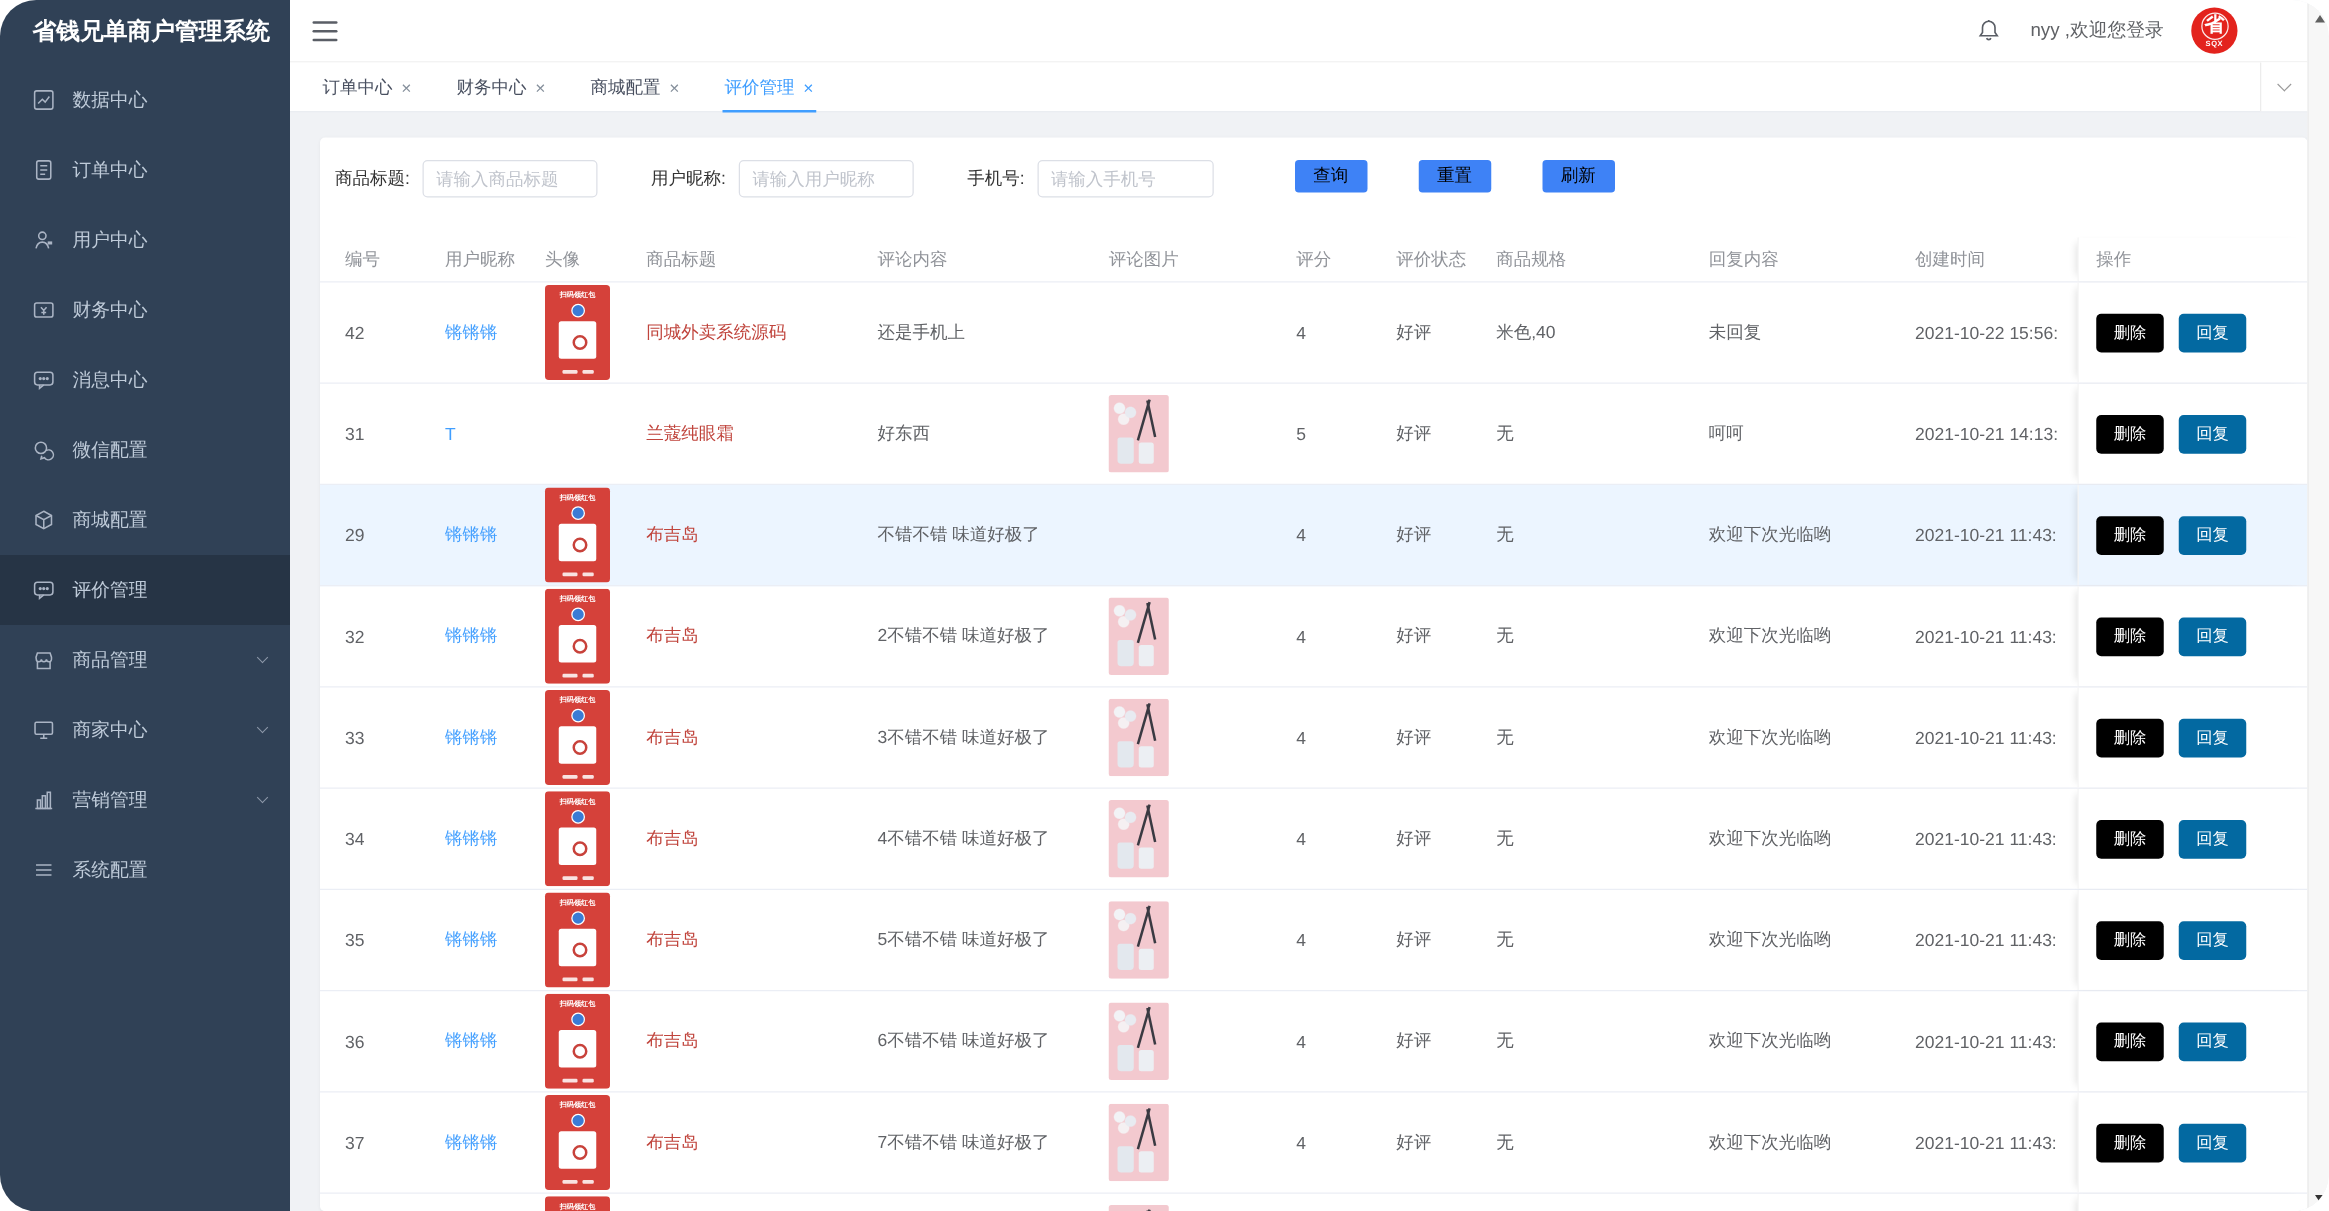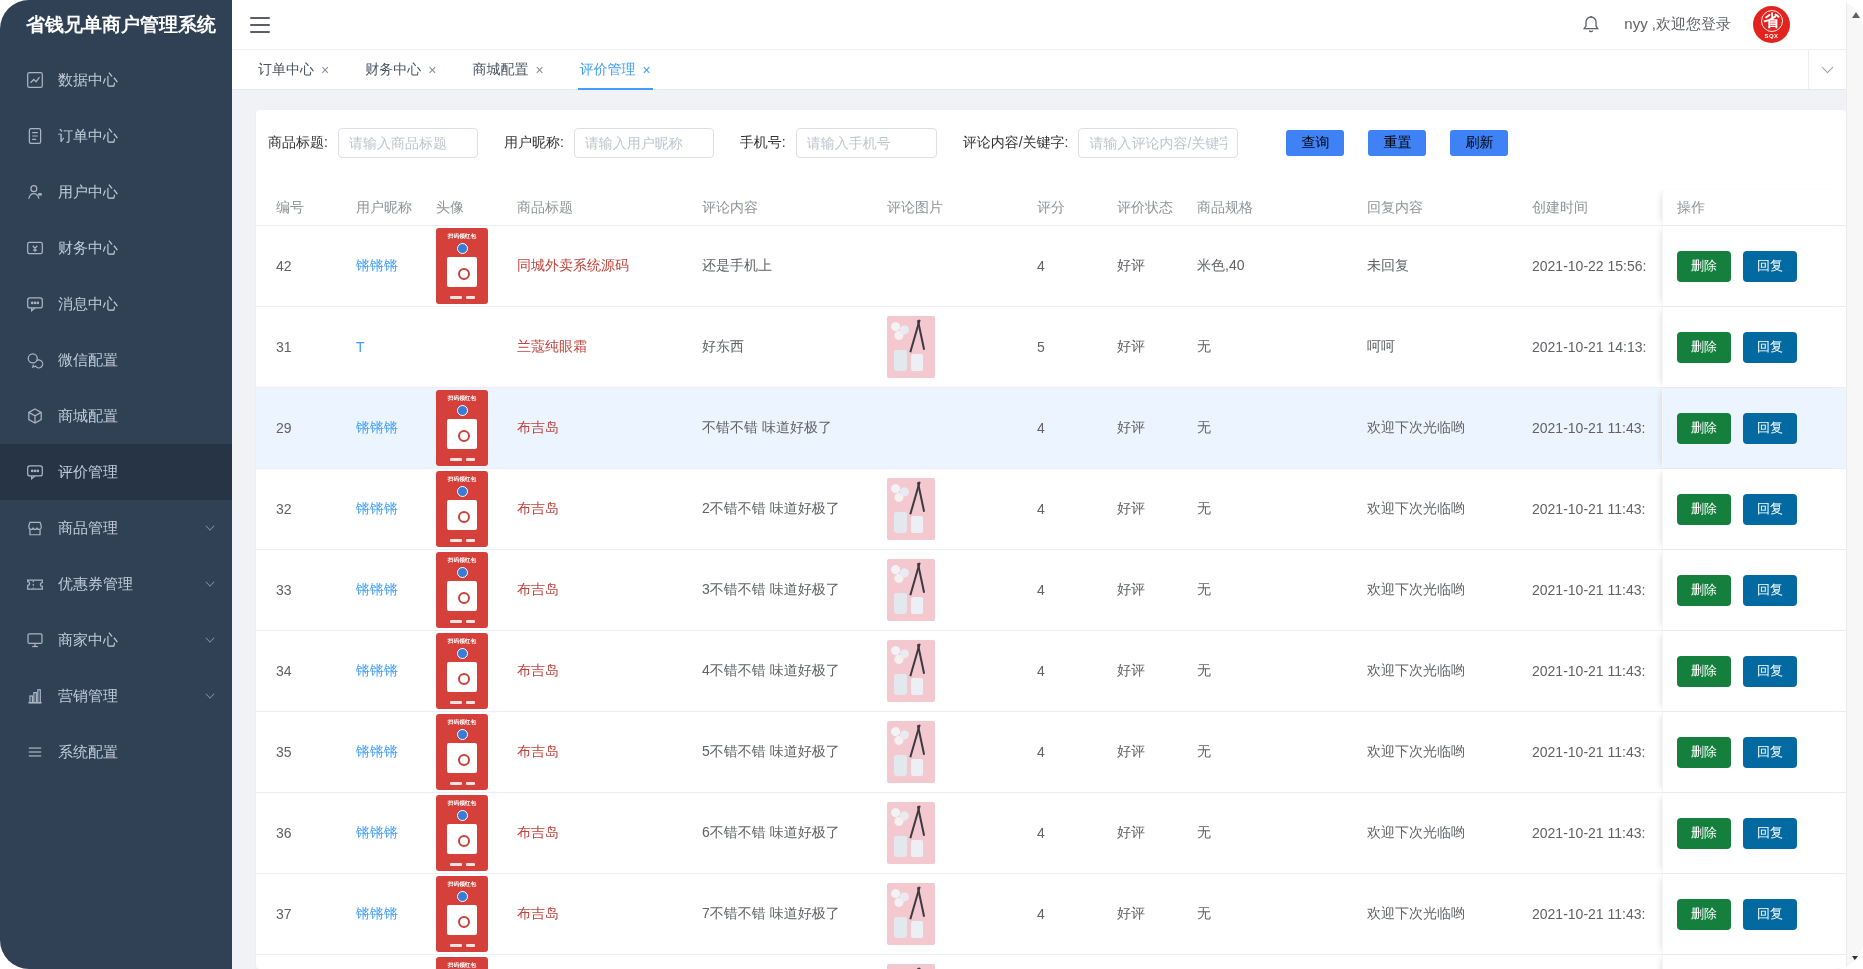--- a/index.html
+++ b/index.html
@@ -39,21 +39,21 @@
   .tab.active { color: #409eff; }
   .tab.active .tab-close { color: #409eff; }
   .tab.active::after { content: ""; position: absolute; left: 0; right: 0; bottom: -1px; height: 2px; background: #409eff; }
   .tab-dropdown { position: absolute; right: 0; top: 0; width: 38px; height: 39px; border-left: 1px solid #ececec; display: flex; align-items: center; justify-content: center; cursor: pointer; background: #fff; }
   .tab-dropdown i { width: 9px; height: 9px; border-right: 1.5px solid #999; border-bottom: 1.5px solid #999; transform: rotate(45deg) scale(.9); margin-top: -4px; }
 
   
   .content { padding: 20px 0 0 24px; }
   .card { width: 1590px; height: 859px; background: #fff; border-radius: 4px; box-shadow: 0 1px 3px rgba(0,0,0,.05); overflow: hidden; }
 
-  .filterbar { display: flex; align-items: center; padding: 18px 0 0 12px; font-size: 14px; color: #333; }
+  .filterbar { display: flex; padding: 18px 0 0 12px; font-size: 14px; color: #333; gap: 17px; }
   .fg { display: flex; align-items: center; margin-right: 26px; }
   .fg-label { margin-right: 10px; white-space: nowrap; }
   .fg input { height: 30px; border: 1px solid #dcdfe6; border-radius: 4px; padding: 0 10px; font-size: 14px; color: #606266; outline: none; font-family: inherit; }
   .fg input::placeholder { color: #c0c4cc; }
   .fg:nth-child(1) input { width: 140px; }
   .fg:nth-child(2) input { width: 140px; }
   .fg:nth-child(3) input { width: 141px; }
   .fg:nth-child(4) input { width: 160px; }
   .fbtn { height: 26px; padding: 0 15px; border: none; border-radius: 3px; background: #3e82f6; color: #000000; font-size: 14px; cursor: pointer; font-family: inherit; }
   .fbtn + .fbtn { margin-left: 24px; }
@@ -67,21 +67,21 @@
   .c0 { width: 80px; }  .c1 { width: 80px; }  .c2 { width: 81px; }
   .c3 { width: 185px; } .c4 { width: 185px; } .c5 { width: 150px; }
   .c6 { width: 80px; }  .c7 { width: 80px; }  .c8 { width: 170px; }
   .c9 { width: 165px; } .c10 { width: 150px; }
   .c11 { width: 184px; padding-left: 14px; height: 100%; display: flex; align-items: center; gap: 12px;
          box-shadow: -5px 0 6px -4px rgba(0,0,0,.12); border-left: 1px solid #f5f5f5; }
   .nick { color: #409eff; cursor: pointer; }
   .prod { color: #c0443c; cursor: pointer; }
 
   .abtn { height: 31px; padding: 0 14px; border: none; border-radius: 4px; color: #fff; font-size: 13px; cursor: pointer; font-family: inherit; }
-  .abtn.del { background: #15803d; }
+  .abtn.del { background: #000000; }
   .abtn.rep { background: #0369a1; }
 
   
   .qr-card { width: 52px; height: 76px; background: #d5413a; border-radius: 3px; display: flex; flex-direction: column; align-items: center; padding-top: 4px; overflow: hidden; }
   .qr-cap { color: #fff; font-size: 6px; font-weight: bold; white-space: nowrap; transform: scale(.95); }
   .qr-dot { width: 11px; height: 11px; border-radius: 50%; background: #3a7bd5; border: 1px solid #fff; margin: 2px 0 3px; }
   .qr-code { width: 30px; height: 30px; background: #fff; border-radius: 2px; padding: 3px; }
   .qr-px { width: 24px; height: 24px; position: relative;
     background-image: repeating-linear-gradient(0deg, #b2352f 0 2px, transparent 2px 5px),
                       repeating-linear-gradient(90deg, #b2352f 0 2px, transparent 2px 5px); }
@@ -182,28 +182,20 @@
               <circle cx="10.5" cy="7" r=".6" fill="currentColor"></circle>
             </svg></span>
           <span class="mi-label">评价管理</span>
         </div>
         <div class="menu-item">
           <span class="mi-icon"><svg viewBox="0 0 16 16" fill="none" stroke="currentColor">
               <path d="M2.5 6l1-3h9l1 3v1.5a1.8 1.8 0 0 1-3.6 0 1.8 1.8 0 0 1-3.6 0 1.8 1.8 0 0 1-3.6 0z"></path>
               <path d="M3.5 9.5V14h9V9.5"></path>
             </svg></span>
           <span class="mi-label">商品管理</span>
-          <i class="mi-chevron"></i>
-        </div>
-        <div class="menu-item">
-          <span class="mi-icon"><svg viewBox="0 0 16 16" fill="none" stroke="currentColor">
-              <path d="M1.5 4.5h13v2.3a1.7 1.7 0 0 0 0 3.4v2.3h-13V9.2a1.7 1.7 0 0 0 0-3.4z"></path>
-              <line x1="6.5" y1="5" x2="6.5" y2="12" stroke-dasharray="1.5 1.5"></line>
-            </svg></span>
-          <span class="mi-label">优惠券管理</span>
           <i class="mi-chevron"></i>
         </div>
         <div class="menu-item">
           <span class="mi-icon"><svg viewBox="0 0 16 16" fill="none" stroke="currentColor">
               <rect x="1.8" y="2.5" width="12.4" height="8.5" rx="1"></rect>
               <line x1="5.5" y1="13.8" x2="10.5" y2="13.8"></line>
               <line x1="8" y1="11" x2="8" y2="13.8"></line>
             </svg></span>
           <span class="mi-label">商家中心</span>
           <i class="mi-chevron"></i>
@@ -284,24 +276,20 @@
               <span class="fg-label">商品标题:</span>
               <input type="text" placeholder="请输入商品标题" style="">
             </div>
             <div class="fg">
               <span class="fg-label">用户昵称:</span>
               <input type="text" placeholder="请输入用户昵称" style="">
             </div>
             <div class="fg">
               <span class="fg-label">手机号:</span>
               <input type="text" placeholder="请输入手机号" style="">
-            </div>
-            <div class="fg">
-              <span class="fg-label">评论内容/关键字:</span>
-              <input type="text" placeholder="请输入评论内容/关键字" style="">
             </div>
             <button class="fbtn">查询</button>
             <button class="fbtn">重置</button>
             <button class="fbtn">刷新</button>
           </div>
         <div class="thead" id="thead">
             <div class="c c0">编号</div>
             <div class="c c1">用户昵称</div>
             <div class="c c2">头像</div>
             <div class="c c3">商品标题</div>

